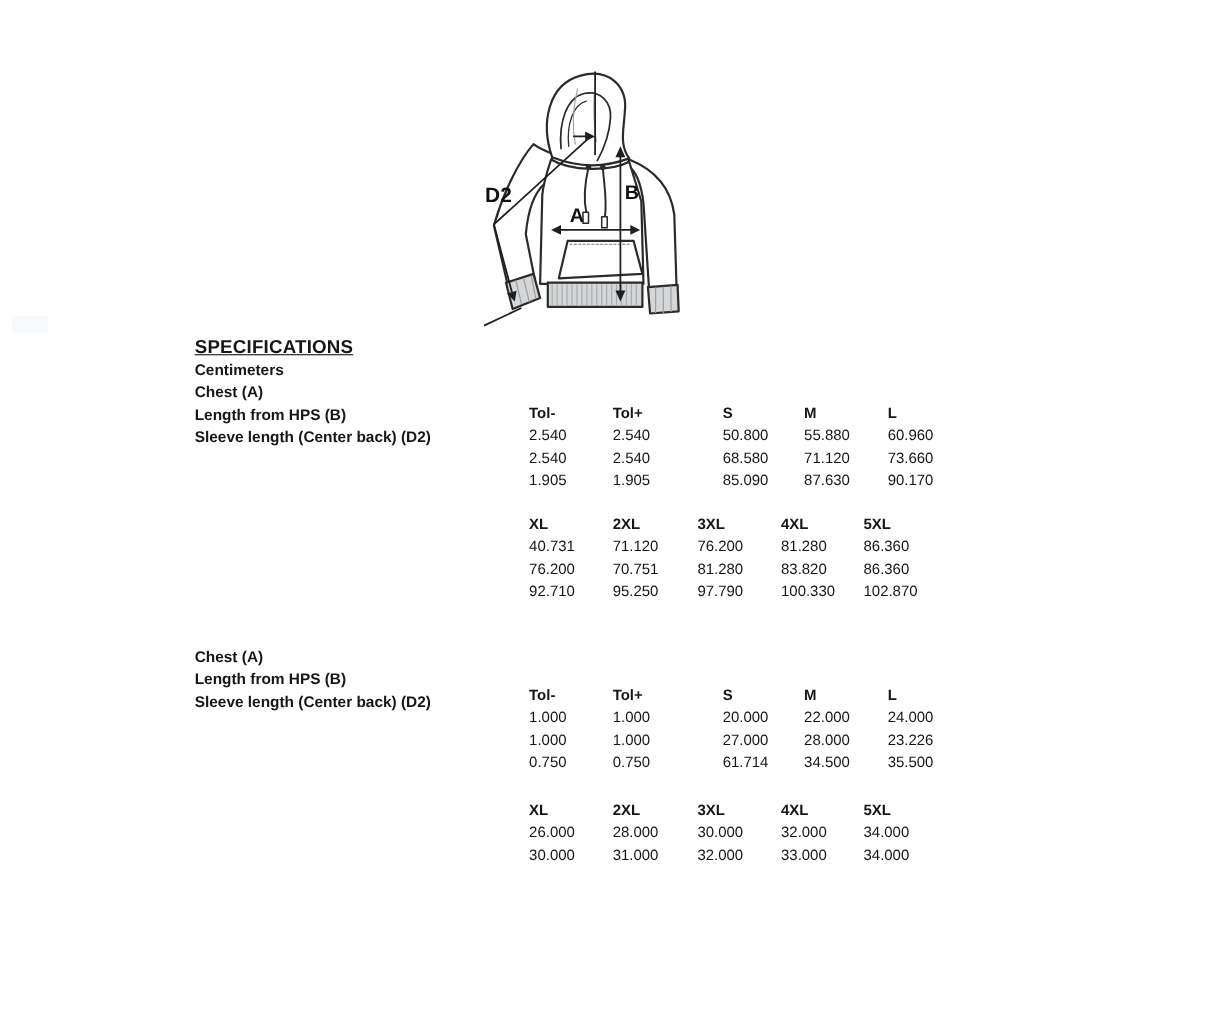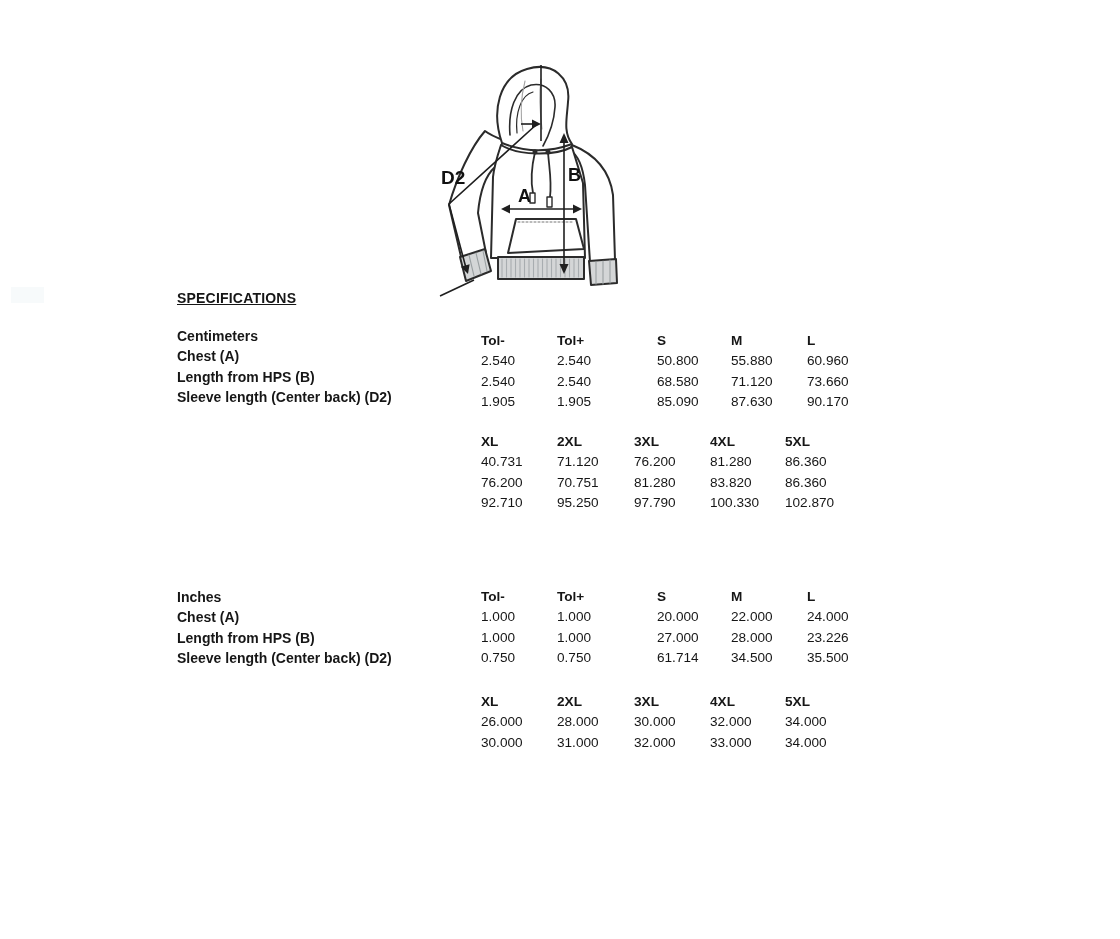--- a/index.html
+++ b/index.html
@@ -10,32 +10,32 @@
   .abs { position:absolute; }
 
   
   .artifact { left:11px; top:287px; width:33px; height:16px; background:#f7fafb; }
 
   
   .diagram { left:425px; top:55px; width:240px; height:245px; }
 
   
   .spec-title {
-    left:177px; top:290px; font-size:14px; font-weight:bold;
+    left:177px; top:306px; font-size:17px; font-weight:bold;
     text-decoration:underline; letter-spacing:0.2px;
   }
 
   
   .label-stack { font-size:14px; font-weight:bold; }
   .label-stack div { line-height:20.35px; white-space:nowrap; }
   .cm-stack { left:177px; top:326px; }
   .in-stack { left:177px; top:587px; }
 
   
-  .block { position:absolute; font-size:13.6px; }
+  .block { position:absolute; font-size:13.6px;margin-top:35px; }
   .trow { display:grid; line-height:20.35px; }
   .trow.hdr { font-weight:bold; }
   .trow .tcell { display:block; white-space:nowrap; }
   .tol-cols .trow { grid-template-columns:76px 100px 74px 76px 80px; }
   .xl-cols  .trow { grid-template-columns:76px 77px 76px 75px 90px; }
   .cm-block1 { left:481px; top:331px; }
   .cm-block2 { left:481px; top:432px; }
   .in-block1 { left:481px; top:587px; }
   .in-block2 { left:481px; top:692px; }
 
@@ -189,21 +189,20 @@
       <div class="trow">
         <span class="tcell">92.710</span>
         <span class="tcell">95.250</span>
         <span class="tcell">97.790</span>
         <span class="tcell">100.330</span>
         <span class="tcell">102.870</span>
       </div>
     </div>
 
   <div class="abs label-stack in-stack">
-    <div>Inches</div>
     <div>
         <div>Chest (A)</div>
         <div>Length from HPS (B)</div>
         <div>Sleeve length (Center back) (D2)</div>
       </div>
   </div>
 
   <div class="block tol-cols in-block1">
       <div class="trow hdr">
         <span class="tcell">Tol-</span>

